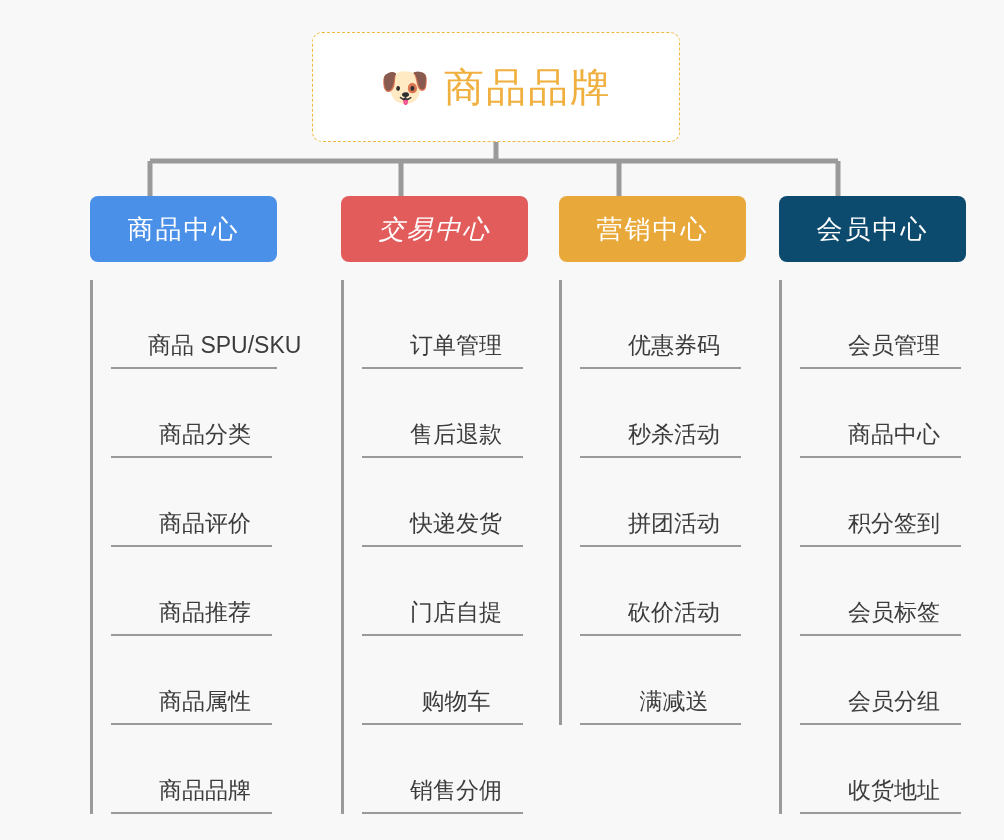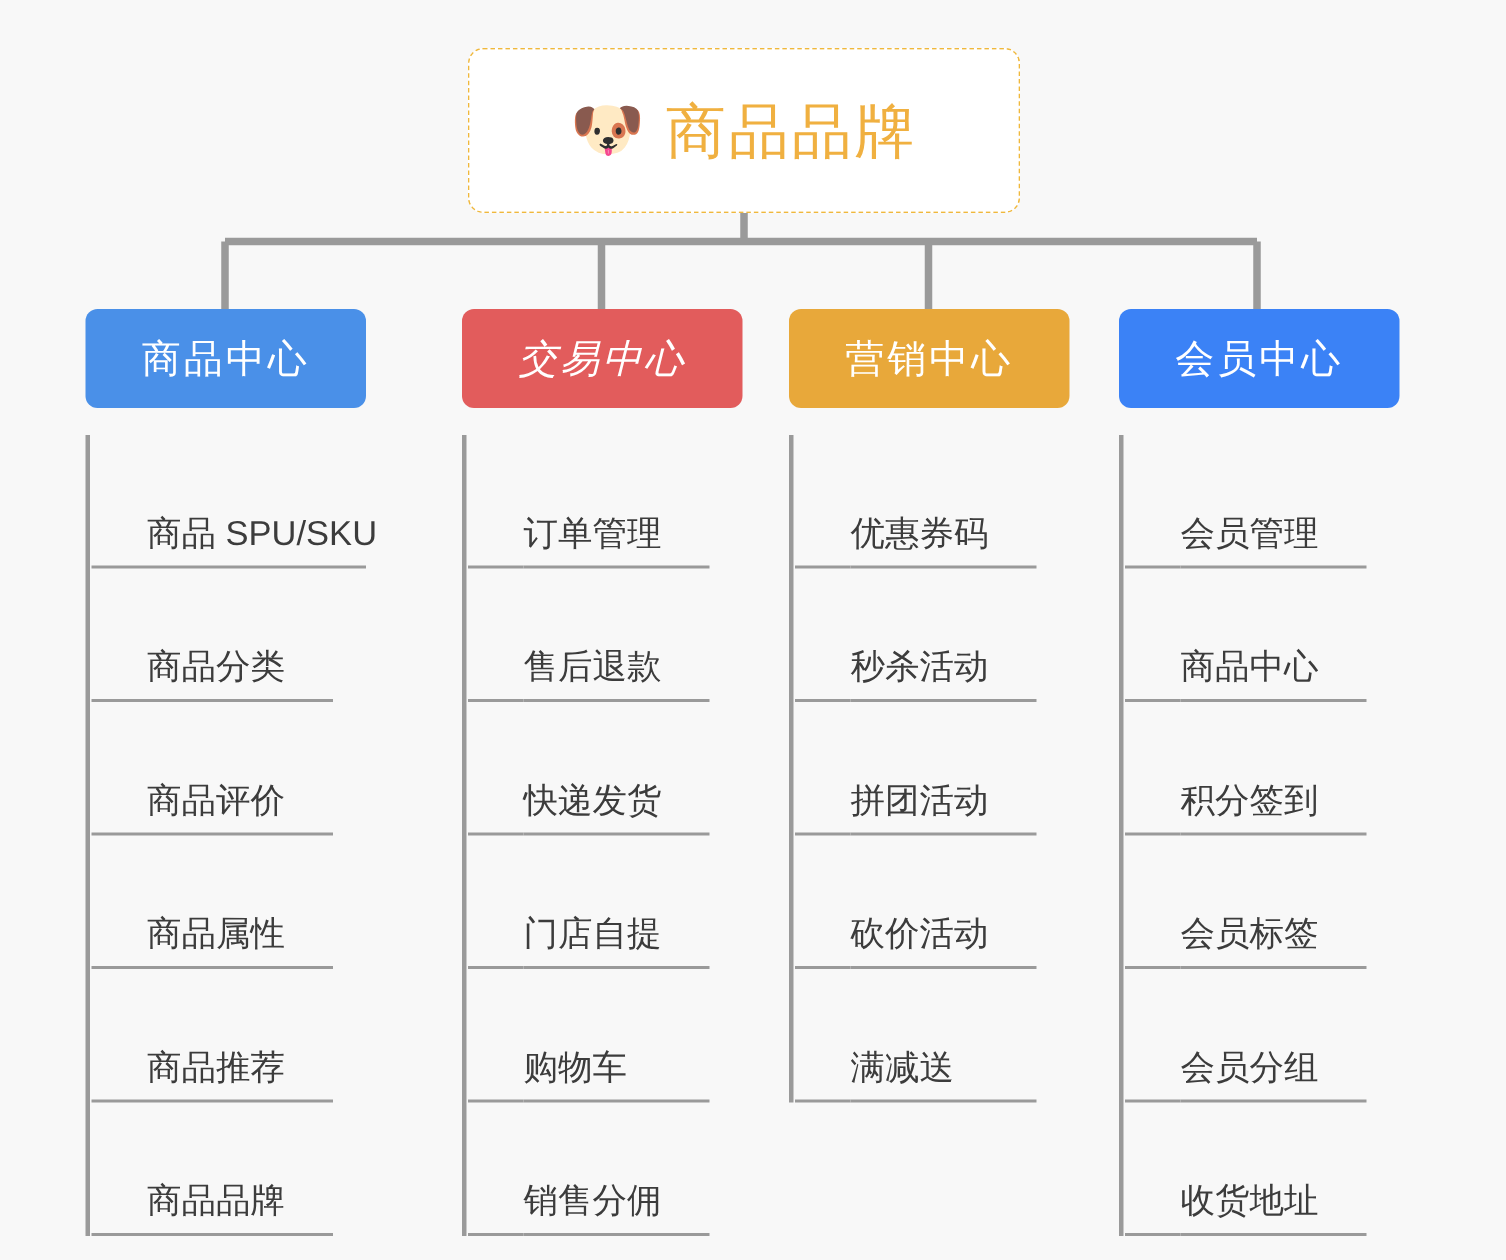--- a/index.html
+++ b/index.html
@@ -53,21 +53,22 @@
     left: 0;
     top: 0;
     width: 1004px;
     height: 840px;
     pointer-events: none;
   }
 
   
   .column {
     position: absolute;
-    top: 206px;
+    top: 196px;
+    margin-left: 33px;
   }
   .cat-box {
     height: 66px;
     border-radius: 8px;
     display: flex;
     align-items: center;
     justify-content: center;
     color: #ffffff;
     font-size: 26px;
     letter-spacing: 2px;
@@ -77,22 +78,23 @@
   
   .col-0 { left: 57px;  width: 187px; }
   .col-1 { left: 308px; width: 187px; }
   .col-2 { left: 526px; width: 187px; }
   .col-3 { left: 746px; width: 187px; }
 
   
   .items {
     position: relative;
     margin-top: 18px;
-    padding-left: 16px;
+    padding-left: 33px;
     border-left: 3px solid #9a9a9a;
+    text-align: center;
   }
   .item {
     position: relative;
     height: 89px;
     display: flex;
     align-items: flex-end;
     padding-left: 22px;
   }
   .item-label {
     position: relative;
@@ -144,24 +146,24 @@
       <div class="item" style="--line: #9a9a9a;">
         <span class="item-label" style="border-bottom-color: rgb(154, 154, 154);">商品 SPU/SKU</span>
       </div>
       <div class="item" style="--line: #9a9a9a;">
         <span class="item-label" style="border-bottom-color: rgb(154, 154, 154);">商品分类</span>
       </div>
       <div class="item" style="--line: #9a9a9a;">
         <span class="item-label" style="border-bottom-color: rgb(154, 154, 154);">商品评价</span>
       </div>
       <div class="item" style="--line: #9a9a9a;">
+        <span class="item-label" style="border-bottom-color: rgb(154, 154, 154);">商品推荐</span>
+      </div>
+      <div class="item" style="--line: #9a9a9a;">
         <span class="item-label" style="border-bottom-color: rgb(154, 154, 154);">商品属性</span>
-      </div>
-      <div class="item" style="--line: #9a9a9a;">
-        <span class="item-label" style="border-bottom-color: rgb(154, 154, 154);">商品推荐</span>
       </div>
       <div class="item" style="--line: #9a9a9a;">
         <span class="item-label" style="border-bottom-color: rgb(154, 154, 154);">商品品牌</span>
       </div>
     </div>
   </div>
 
   <div class="column col-1">
     <div class="cat-box" style="background: rgb(226, 92, 92); font-style: italic;">
       <span>交易中心</span>
@@ -205,21 +207,21 @@
       <div class="item" style="--line: #9a9a9a;">
         <span class="item-label" style="border-bottom-color: rgb(154, 154, 154);">砍价活动</span>
       </div>
       <div class="item" style="--line: #9a9a9a;">
         <span class="item-label" style="border-bottom-color: rgb(154, 154, 154);">满减送</span>
       </div>
     </div>
   </div>
 
   <div class="column col-3">
-    <div class="cat-box" style="background: #3b82f6; align-items: center;">
+    <div class="cat-box" style="background: #0c4a6e; align-items: center;">
       <span>会员中心</span>
     </div>
     <div class="items" style="border-left-color: rgb(154, 154, 154);">
       <div class="item" style="--line: #9a9a9a;">
         <span class="item-label" style="border-bottom-color: rgb(154, 154, 154);">会员管理</span>
       </div>
       <div class="item" style="--line: #9a9a9a;">
         <span class="item-label" style="border-bottom-color: rgb(154, 154, 154);">商品中心</span>
       </div>
       <div class="item" style="--line: #9a9a9a;">

